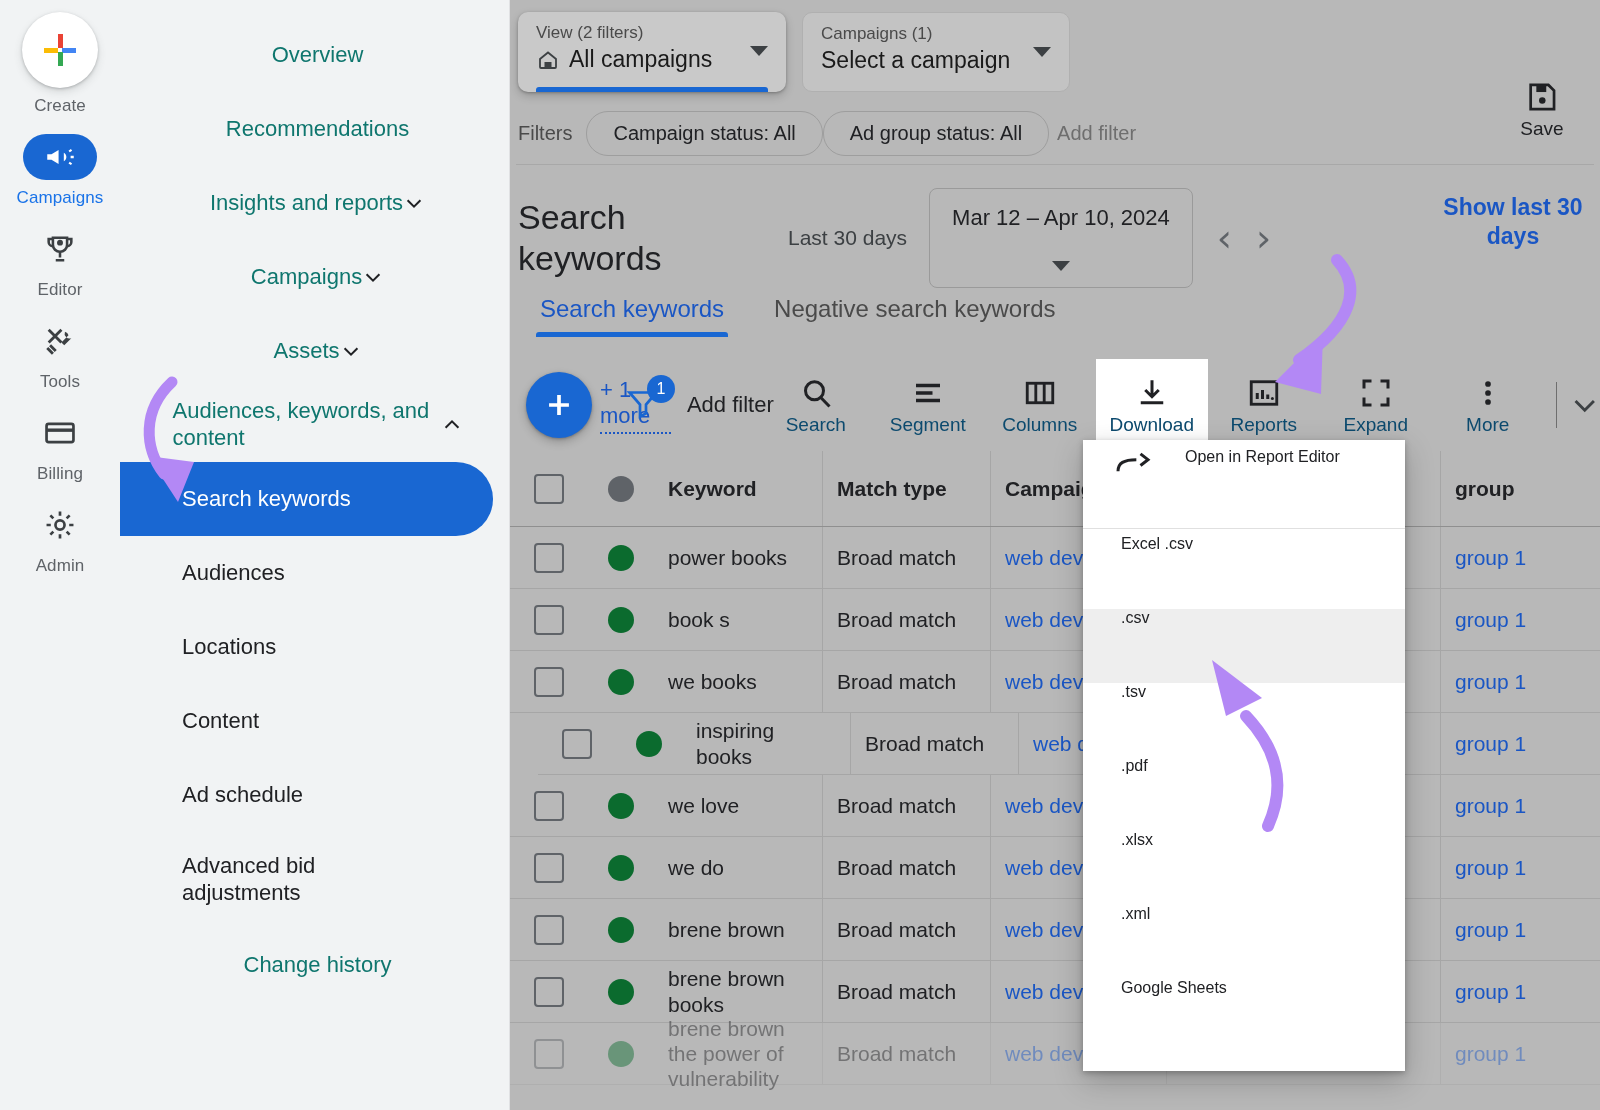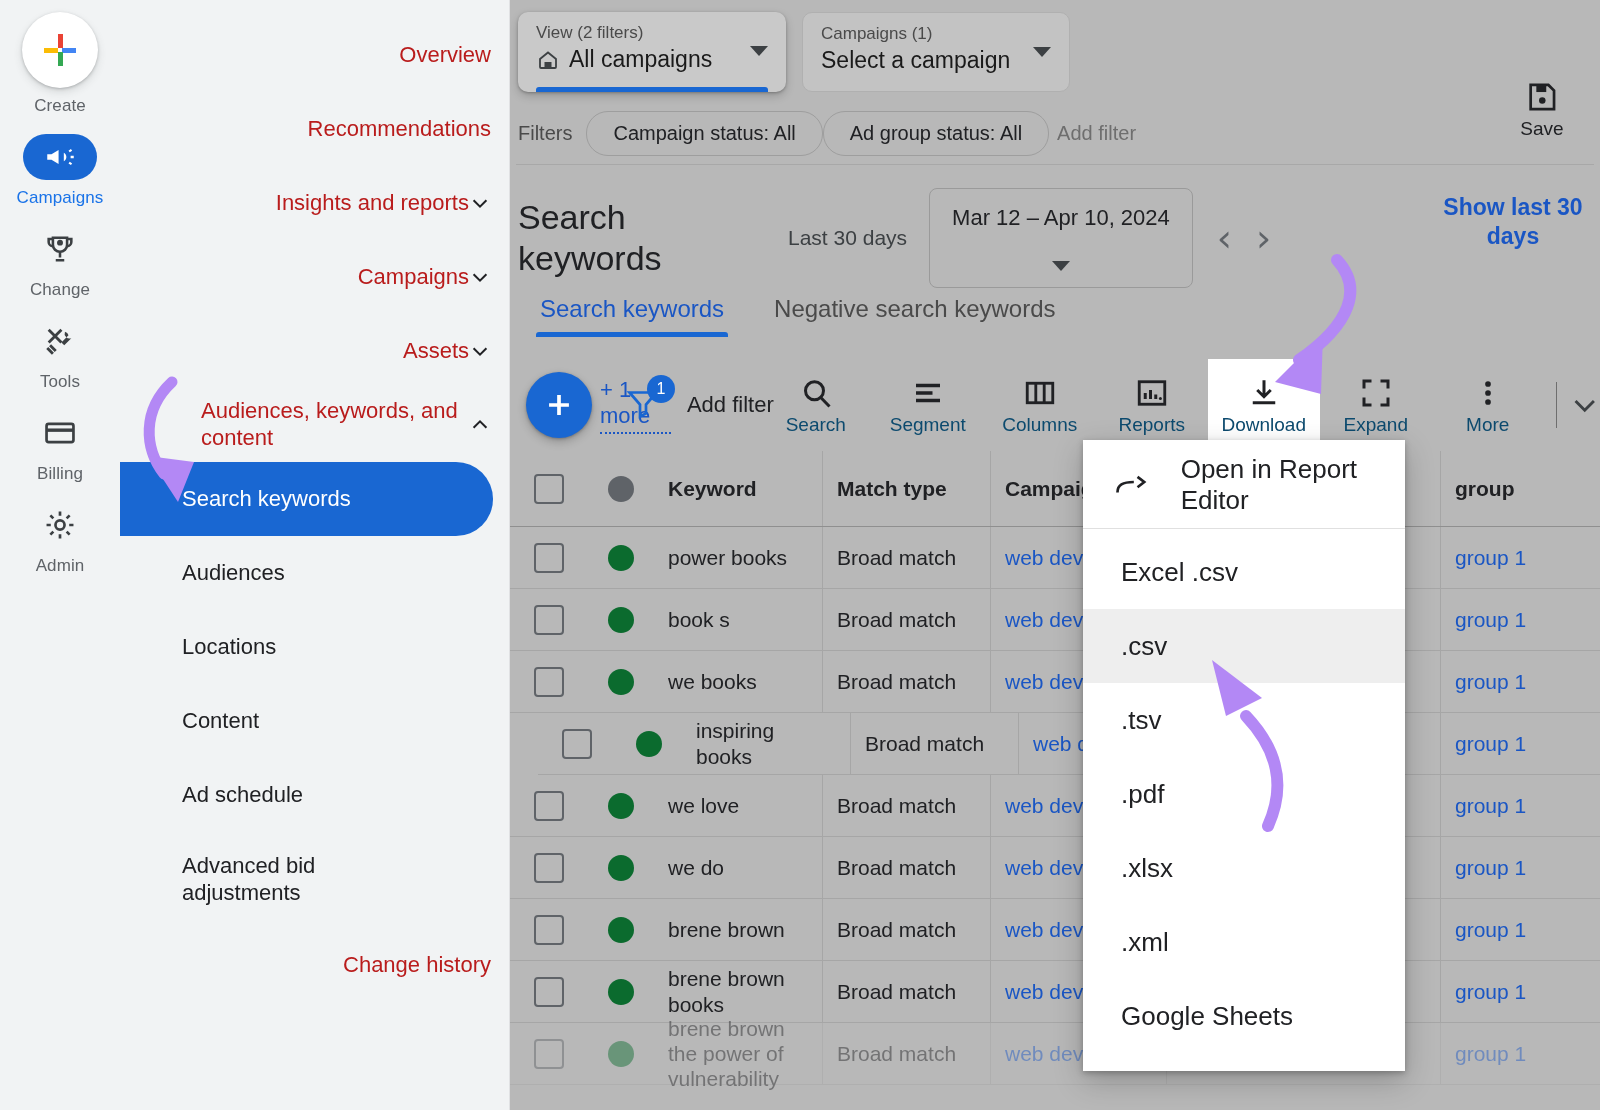--- a/index.html
+++ b/index.html
@@ -32,22 +32,22 @@
   }
   .rail-plain { width: 74px; height: 46px; display: flex; align-items: center; justify-content: center; }
 
   
   .nav {
     position: absolute; left: 120px; top: 0; width: 390px; height: 1110px;
     background: #f1f3f4; border-right: 1px solid #e0e1e3;
     padding-top: 18px;
   }
   .nav-row {
-    display: flex; align-items: center; justify-content: flex-end;
-    padding: 0 18px 0 40px; min-height: 74px; font-size: 22px; color: #b91c1c;
+    display: flex; align-items: center; justify-content: center;
+    padding: 0 34px 0 40px; min-height: 74px; font-size: 22px; color: #0f766e;
     cursor: default;
   }
   .nav-row .txt { line-height: 1.22; }
   .nav-sub { padding-left: 62px; min-height: 74px; display:flex; align-items:center; font-size: 22px; color: #202124;}
   .nav-sub.selected {
     background: #1967d2; color: #fff; border-radius: 0 40px 40px 0;
     margin-right: 16px; font-weight: 400;
   }
   .chev { width: 22px; height: 22px; flex: none; color:#202124;}
 
@@ -152,21 +152,21 @@
   .td { font-size: 21px; color: #202124; line-height: 1.2; }
   .td.link { color: #1a56c4; }
   .fade { opacity: .45; }
 
   
   .menu {
     position: absolute; left: 573px; top: 440px; width: 322px;
     background: #ffffff; box-shadow: 0 2px 6px rgba(0,0,0,.25), 0 10px 28px rgba(0,0,0,.22);
     z-index: 40; padding: 8px 0 18px 0;
   }
-  .menu-item { display: flex; align-items: center; height: 74px; padding-left: 38px; font-size: 26px; color: #202124; }
+  .menu-item { display: flex; align-items: flex-start; height: 74px; padding-left: 38px; font-size: 16px; color: #202124; }
   .menu-item.with-icon { padding-left: 30px; gap: 32px; }
   .menu-item.hover { background: #eeeeee; }
   .menu-sep { height: 1px; background: #e0e0e0; margin: 6px 0; }
 
   
   .arrow-svg { position: absolute; pointer-events: none; z-index: 60; }
 </style>
 </head>
 <body>
 
@@ -197,21 +197,21 @@
 
     <div class="rail-item">
       <div class="rail-plain">
         <svg width="34" height="34" viewBox="0 0 24 24" fill="none" stroke="#3c4043" stroke-width="1.8">
           <path d="M7 4h10v5a5 5 0 0 1-10 0V4z"></path>
           <path d="M7 5H4v2a3 3 0 0 0 3 3M17 5h3v2a3 3 0 0 1-3 3"></path>
           <path d="M12 14v4M9 20h6"></path>
           <circle cx="12" cy="7.5" r="1.2" fill="#3c4043"></circle>
         </svg>
       </div>
-      <div class="rail-label">Change</div>
+      <div class="rail-label">Editor</div>
     </div>
 
     <div class="rail-item">
       <div class="rail-plain">
         <svg width="34" height="34" viewBox="0 0 24 24" fill="none" stroke="#3c4043" stroke-width="2">
           <path d="M4 4l9 9M13 4l-9 9"></path>
           <path d="M15.5 5.5a3.5 3.5 0 0 0 4.5 4.5L15 15l-2-2 5-5a3.5 3.5 0 0 0-2.5-2.5z" fill="#3c4043" stroke="none"></path>
           <path d="M3 17l4 4M5 15l4 4"></path>
         </svg>
       </div>
@@ -399,37 +399,37 @@
       </div>
 
       <div class="tb-item">
         <svg width="36" height="36" viewBox="0 0 24 24" fill="none" stroke="#202124" stroke-width="1.9">
           <rect x="3.5" y="5.5" width="17" height="13"></rect>
             <path d="M9.2 5.5v13M14.8 5.5v13"></path>
         </svg>
         <span class="tb-lbl">Columns</span>
       </div>
 
+      <div class="tb-item hl">
+        <svg width="36" height="36" viewBox="0 0 24 24" fill="none" stroke="#202124" stroke-width="2">
+          <path d="M12 3.5v10M7.5 10L12 14.5 16.5 10"></path>
+            <path d="M4.5 18.5h15"></path>
+        </svg>
+        <span class="tb-lbl">Download</span>
+      </div>
+
       <div class="tb-item">
         <svg width="36" height="36" viewBox="0 0 24 24" fill="none" stroke="#202124" stroke-width="1.9">
           <rect x="3.5" y="4.5" width="17" height="15"></rect>
           <path d="M7.5 16v-4M11 16v-6M14.5 16v-3" stroke-width="2"></path>
           <circle cx="17.6" cy="15.6" r="1" fill="#202124" stroke="none"></circle>
         </svg>
         <span class="tb-lbl">Reports</span>
       </div>
 
-      <div class="tb-item hl">
-        <svg width="36" height="36" viewBox="0 0 24 24" fill="none" stroke="#202124" stroke-width="2">
-          <path d="M12 3.5v10M7.5 10L12 14.5 16.5 10"></path>
-            <path d="M4.5 18.5h15"></path>
-        </svg>
-        <span class="tb-lbl">Download</span>
-      </div>
-
       <div class="tb-item">
         <svg width="36" height="36" viewBox="0 0 24 24" fill="none" stroke="#202124" stroke-width="2">
           <path d="M4 9V4h5M20 9V4h-5M4 15v5h5M20 15v5h-5"></path>
         </svg>
         <span class="tb-lbl">Expand</span>
       </div>
 
       <div class="tb-item">
         <svg width="36" height="36" viewBox="0 0 24 24" fill="#202124">
           <circle cx="12" cy="6" r="1.9"></circle>

